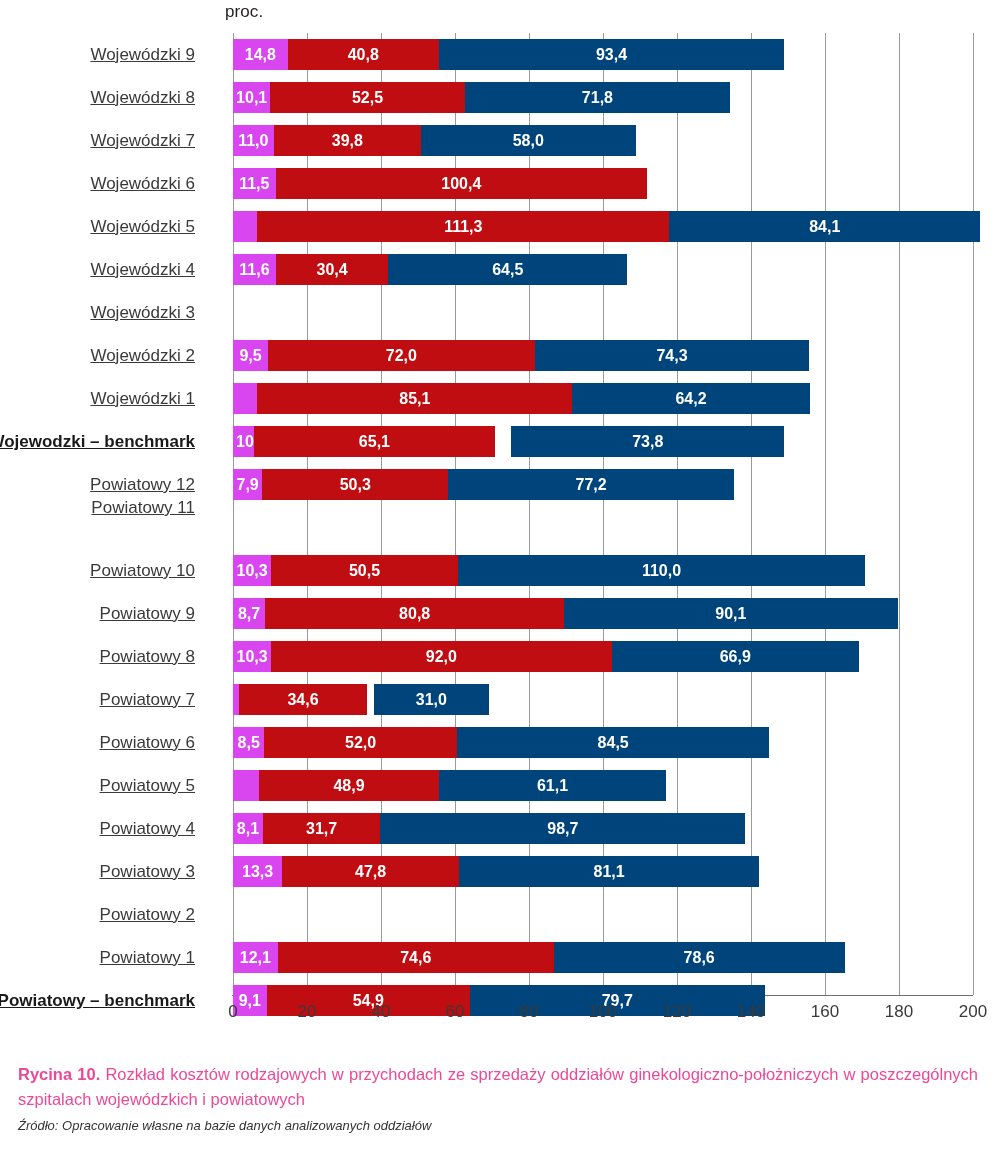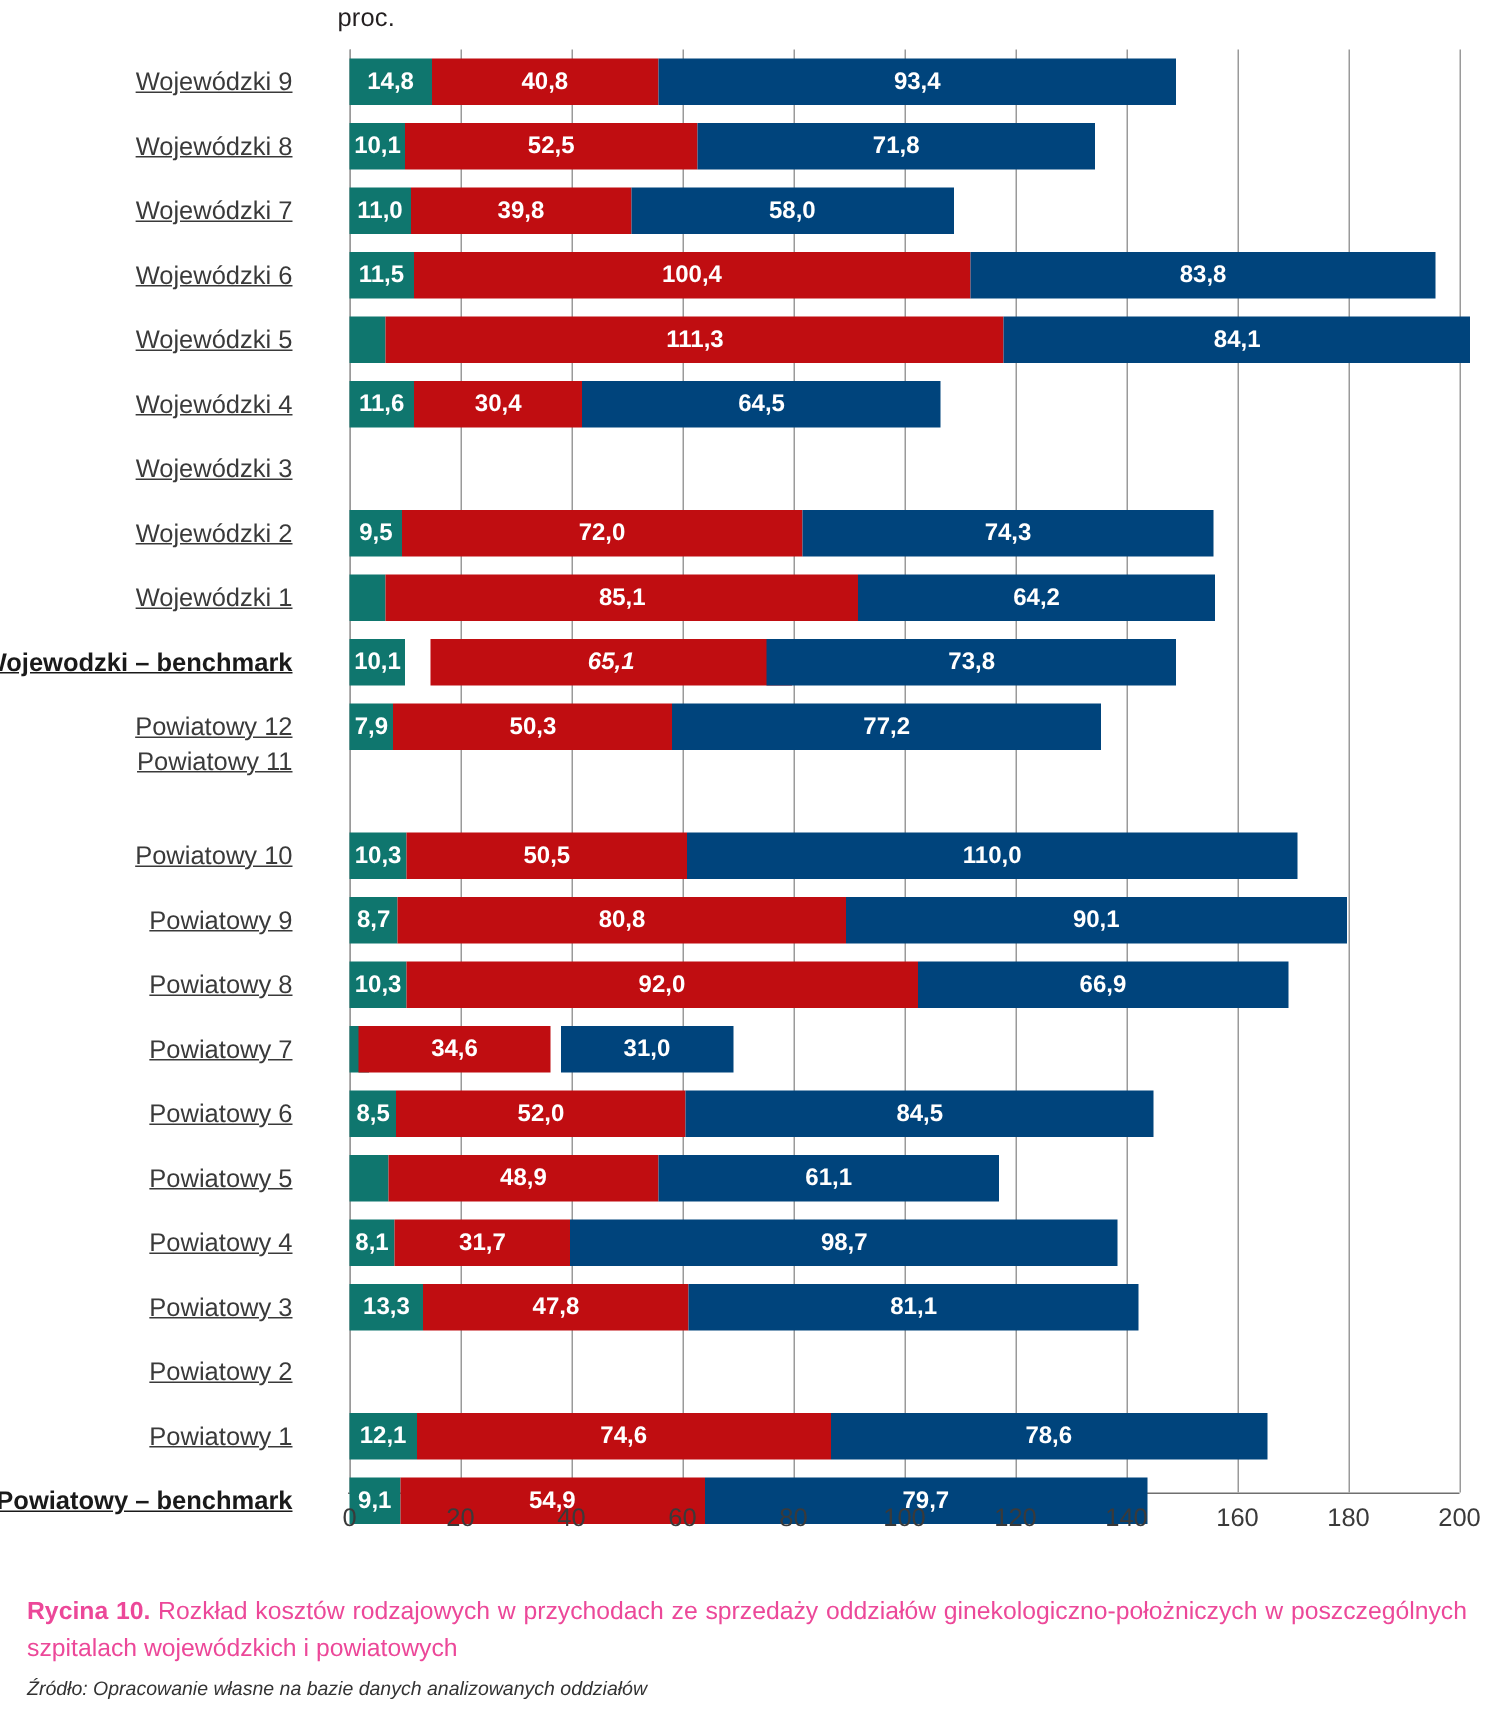--- a/index.html
+++ b/index.html
@@ -40,21 +40,21 @@
   .row.bench .row-label{font-weight:bold;color:#1a1a1a;}
 
   .bar{position:absolute;left:0;top:6px;height:31px;}
   .seg{
     position:absolute;top:0;height:31px;
     box-sizing:border-box;
     color:#ffffff;font-size:16px;font-weight:bold;
     display:flex;align-items:center;justify-content:center;
     overflow:visible;white-space:nowrap;
   }
-  .seg.green{background:#0f766e;}
+  .seg.green{background:#d946ef;}
   .seg.red{background:#C00D11;}
   .seg.blue{background:#00447C;}
   .seg.tiny{color:transparent;}
 
   
   #caption{position:absolute;left:18px;top:1062px;width:960px;}
   #caption .cap-line{
     font-family:"Liberation Sans",sans-serif;
     font-size:16.5px;color:#ec4899;line-height:25px;
     text-align:justify;
@@ -113,21 +113,20 @@
               <div class="seg green" style="left: 0px; width: 40.7px;">11,0</div>
               <div class="seg red" style="left: 40.7px; width: 147.26px;">39,8</div>
               <div class="seg blue" style="left: 187.96px; width: 214.6px;">58,0</div>
             </div>
           </div>
           <div class="row" style="top: 129px;">
             <div class="row-label">Wojewódzki 6</div>
             <div class="bar" style="width: 724.09px;">
               <div class="seg green" style="left: 0px; width: 42.55px;">11,5</div>
               <div class="seg red" style="left: 42.55px; width: 371.48px;">100,4</div>
-              <div class="seg blue" style="left: 414.03px; width: 310.06px;">83,8</div>
             </div>
           </div>
           <div class="row" style="top: 172px;">
             <div class="row-label">Wojewódzki 5</div>
             <div class="bar" style="width: 747.4px;">
               <div class="seg green tiny" style="left: 0px; width: 24.42px;">6,6</div>
               <div class="seg red" style="left: 24.42px; width: 411.81px;">111,3</div>
               <div class="seg blue" style="left: 436.23px; width: 311.17px;">84,1</div>
             </div>
           </div>
@@ -155,21 +154,21 @@
             <div class="bar" style="width: 576.83px;">
               <div class="seg green tiny" style="left: 0px; width: 24.42px;">6,6</div>
               <div class="seg red" style="left: 24.42px; width: 314.87px;">85,1</div>
               <div class="seg blue" style="left: 339.29px; width: 237.54px;">64,2</div>
             </div>
           </div>
           <div class="row bench" style="top: 387px;">
             <div class="row-label">Wojewodzki – benchmark</div>
             <div class="bar" style="width: 551.3px;">
               <div class="seg green" style="left: 0px; width: 37.37px;">10,1</div>
-              <div class="seg red" style="left: 54px; width: 240.87px; font-style: italic;">65,1</div>
+              <div class="seg red" style="left: 21px; width: 240.87px;">65,1</div>
               <div class="seg blue" style="left: 278.24px; width: 273.06px;">73,8</div>
             </div>
           </div>
           <div class="row" style="top: 430px;">
             <div class="row-label">Powiatowy 12</div>
             <div class="bar" style="width: 500.98px;">
               <div class="seg green" style="left: 0px; width: 29.23px;">7,9</div>
               <div class="seg red" style="left: 29.23px; width: 186.11px;">50,3</div>
               <div class="seg blue" style="left: 215.34px; width: 285.64px;">77,2</div>
             </div>

